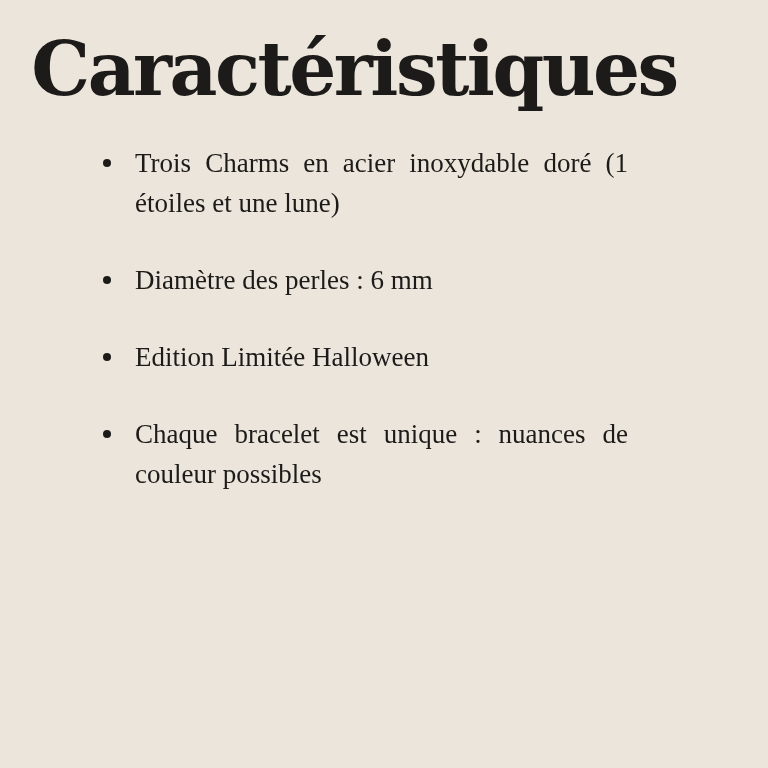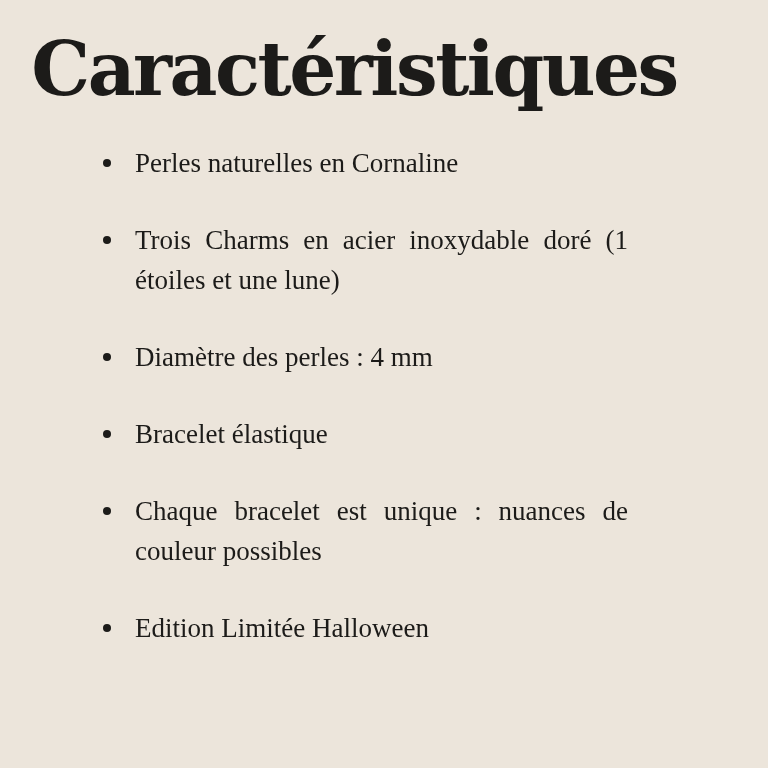--- a/index.html
+++ b/index.html
@@ -64,36 +64,28 @@
 </style>
 </head>
 <body>
 
 <div class="page">
   <h1 class="title">Caractéristiques</h1>
 
   <ul class="features">
     <li>
       <span class="bullet"></span>
-      <span class="feature-text">Perles naturelles en Cornaline</span>
-    </li>
-    <li>
-      <span class="bullet"></span>
       <span class="feature-text">Trois Charms en acier inoxydable doré (1 étoiles et une lune)</span>
     </li>
     <li>
       <span class="bullet"></span>
-      <span class="feature-text">Diamètre des perles : 4 mm</span>
+      <span class="feature-text">Diamètre des perles : 6 mm</span>
     </li>
     <li>
       <span class="bullet"></span>
-      <span class="feature-text">Bracelet élastique</span>
+      <span class="feature-text">Edition Limitée Halloween</span>
     </li>
     <li>
       <span class="bullet"></span>
       <span class="feature-text">Chaque bracelet est unique : nuances de couleur possibles</span>
     </li>
-    <li>
-      <span class="bullet"></span>
-      <span class="feature-text">Edition Limitée Halloween</span>
-    </li>
   </ul>
 </div>
 
 </body></html>

